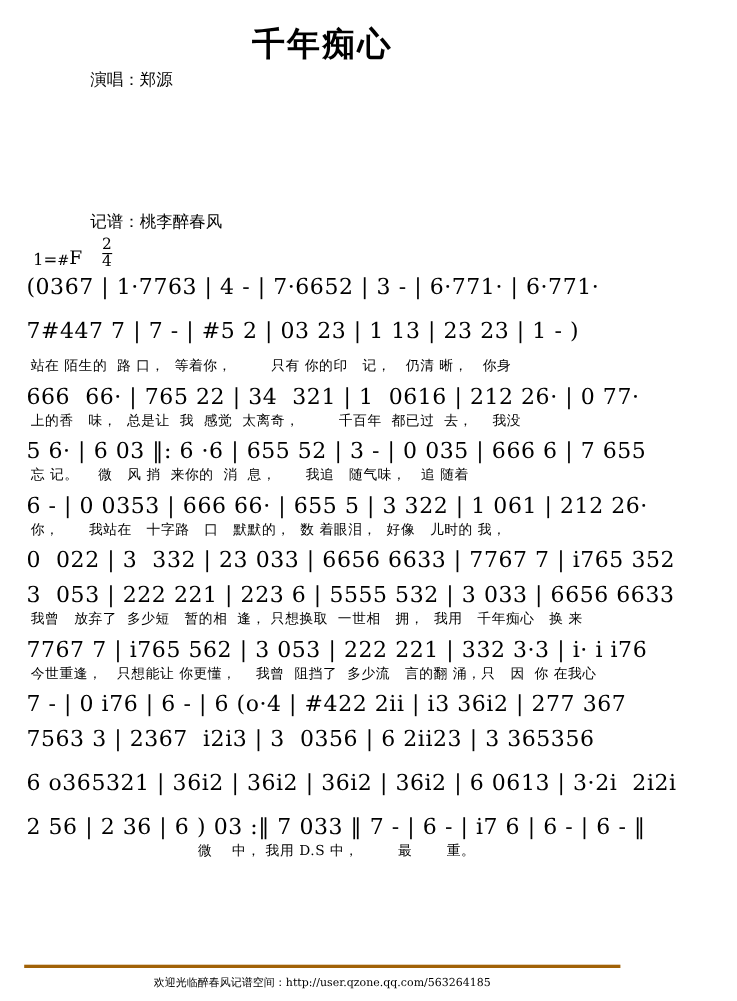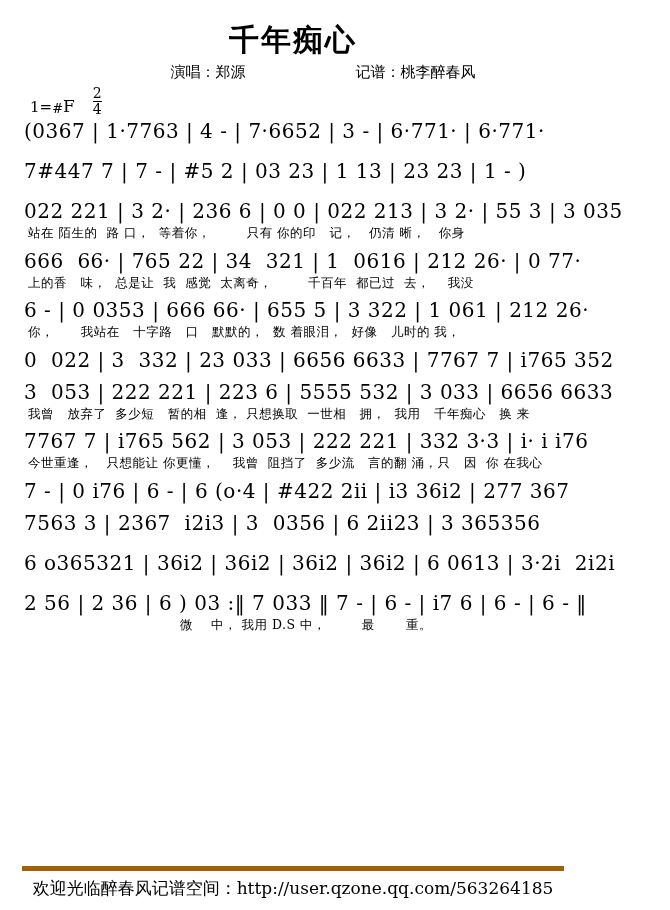--- a/index.html
+++ b/index.html
@@ -32,20 +32,21 @@
   }
   .credits {
     display: flex;
     justify-content: center;
     gap: 110px;
     font-size: 15px;
     font-family: "DejaVu Serif", serif;
     margin-top: 2px;
     margin-bottom: 2px;
     padding-left: 60px;
+    flex-direction: column;
   }
   .keyline {
     display: flex;
     align-items: flex-end;
     font-size: 15px;
     font-family: "DejaVu Serif", serif;
     margin-top: 4px;
     height: 30px;
     padding-left: 8px;
   }
@@ -94,23 +95,23 @@
     margin-top: -2px;
     margin-bottom: 4px;
   }
   .spacer-lyric { height: 8px; }
   .footer {
     position: absolute;
     left: 0;
     right: 0;
     bottom: 10px;
     text-align: center;
-    font-size: 17px;
-    font-family: "DejaVu Serif", serif;
-    border-top: 5px solid #a16207;
+    font-size: 10px;
+    font-family: "DejaVu Serif", serif;
+    border-top: 3px solid #a16207;
     padding-top: 6px;
     margin: 0 22px;
   }
 </style>
 </head>
 <body>
 
 <div class="sheet">
 
   <div class="title">千年痴心</div>
@@ -136,29 +137,32 @@
       <div class="notes">(0367 | 1·7763 | 4 - | 7·6652 | 3 - | 6·771· | 6·771·</div>
       <div class="lyrics spacer-lyric"></div>
     </div>
 
     <div class="sysrow">
       <div class="notes">7#447 7 | 7 - | #5 2 | 03 23 | 1 13 | 23 23 | 1 - )</div>
       <div class="lyrics spacer-lyric"></div>
     </div>
 
     <div class="sysrow">
-      <div class="notes">022 221 | 3 2· | 236 6 | 0 0 | 022 213 | 3 2· | 55 3 | 3 035</div>
       <div class="lyrics">站在 陌生的  路 口，  等着你，        只有 你的印   记，   仍清 晰，   你身</div>
     </div>
 
     <div class="sysrow">
       <div class="notes">666  66· | 765 22 | 34  321 | 1  0616 | 212 26· | 0 77·</div>
       <div class="lyrics">上的香   味，  总是让  我  感觉  太离奇，        千百年  都已过  去，    我没</div>
     </div>
 
+    <div class="sysrow">
+      <div class="notes">5 6· | 6 03 ‖: 6 ·6 | 655 52 | 3 - | 0 035 | 666 6 | 7 655</div>
+      <div class="lyrics">忘 记。    微   风 捎  来你的  消  息，      我追   随气味，   追 随着</div>
+    </div>
 
     <div class="sysrow">
       <div class="notes">6 - | 0 0353 | 666 66· | 655 5 | 3 322 | 1 061 | 212 26·</div>
       <div class="lyrics">你，      我站在   十字路   口   默默的，  数 着眼泪，  好像   儿时的 我，</div>
     </div>
 
     <div class="sysrow">
       <div class="notes">0  022 | 3  332 | 23 033 | 6656 6633 | 7767 7 | i765 352</div>
     </div>
 

